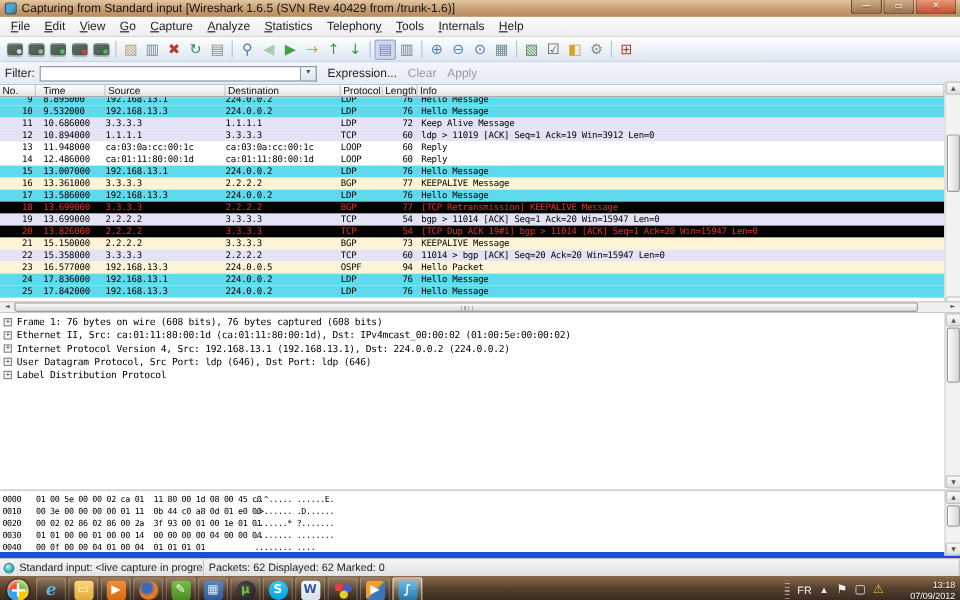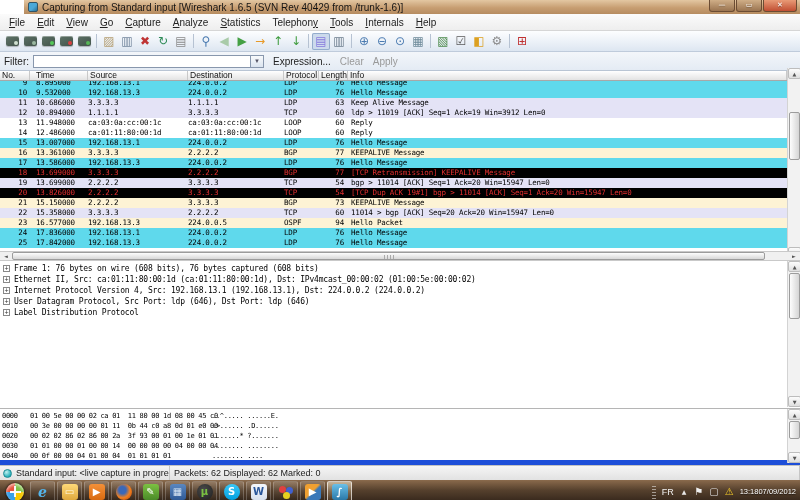--- a/index.html
+++ b/index.html
@@ -1,20 +1,20 @@
 <!DOCTYPE html>
 <html><head>
 <meta charset="utf-8">
 <style>
   html,body{margin:0;padding:0;background:#555;}
   #screen{position:relative;width:800px;height:500px;overflow:hidden;background:#fff;
     font-family:"Liberation Sans",sans-serif;-webkit-font-smoothing:antialiased;}
   
   .titlebar{height:14px;background:linear-gradient(180deg,#e3c7a2,#c79e72 55%,#b68c60);
-    display:flex;align-items:center;padding:0 4px;font-size:10px;color:#141414;position:relative;margin-left:24px;}
+    display:flex;align-items:center;padding:0 4px;font-size:10px;color:#141414;position:relative;}
   .appicon{width:10px;height:10px;border-radius:2px;margin-right:4px;
     background:linear-gradient(135deg,#4aa8d8 55%,#2c6f94);border:1px solid #356;box-sizing:border-box;}
   .wctrls{position:absolute;top:0;right:3px;display:flex;}
   .wbtn{height:12px;width:26px;display:flex;align-items:center;justify-content:center;
     border:1px solid #6b4c33;border-top:none;border-radius:0 0 3px 3px;box-sizing:border-box;
     background:linear-gradient(#cfae87,#9a7450);color:#fff;font-size:7px;line-height:7px;
     font-family:"DejaVu Sans",sans-serif;text-shadow:0 1px 1px rgba(0,0,0,.4);margin-left:1px;}
   .wbtn.close{width:34px;background:linear-gradient(#e89a76,#c14f33);}
   
   .menubar{height:16px;background:linear-gradient(#fbfbfb,#eeeeee);border-bottom:1px solid #d6d6d6;
@@ -124,22 +124,22 @@
     font-size:10px;font-weight:bold;color:#fff;font-family:"DejaVu Sans",sans-serif;}
   .tkglyph{font-size:14px;font-weight:bold;font-family:"DejaVu Serif",serif;}
   .balls{position:relative;width:16px;height:16px;}
   .ball{position:absolute;width:7px;height:7px;border-radius:50%;}
   .tray{margin-left:auto;display:flex;align-items:center;padding-right:4px;}
   .grip{width:4px;height:15px;margin-right:6px;
     background:repeating-linear-gradient(0deg,rgba(255,255,255,.5) 0 1px,transparent 1px 3px);}
   .tr-lang{color:#f2f2f2;font-size:9px;margin-right:8px;}
   .tr-caret{color:#e8e8e8;font-size:6px;margin-right:8px;font-family:"DejaVu Sans",sans-serif;}
   .tr-ico{font-size:10px;margin-right:6px;font-family:"DejaVu Sans",sans-serif;line-height:10px;}
-  .clock{display:flex;flex-direction:row;align-items:flex-end;color:#fff;font-size:7.5px;line-height:9px;
-    text-shadow:0 1px 1px rgba(0,0,0,.6);margin-left:0;}
+  .clock{display:flex;flex-direction:column;align-items:flex-end;color:#fff;font-size:7.5px;line-height:9px;
+    text-shadow:0 1px 1px rgba(0,0,0,.6);margin-left:16px;}
 </style>
 </head>
 <body>
 
 <div id="screen">
 
   <div class="titlebar">
     <div class="appicon"></div>
     <span>Capturing from Standard input   [Wireshark 1.6.5  (SVN Rev 40429 from /trunk-1.6)]</span>
     <div class="wctrls">
@@ -304,21 +304,21 @@
           <span class="c4">LDP</span>
           <span class="c5">76</span>
           <span class="c6">Hello Message</span>
         </div>
         <div class="prow c-tcp">
           <span class="c0">11</span>
           <span class="c1">10.686000</span>
           <span class="c2">3.3.3.3</span>
           <span class="c3">1.1.1.1</span>
           <span class="c4">LDP</span>
-          <span class="c5">63</span>
+          <span class="c5">72</span>
           <span class="c6">Keep Alive Message</span>
         </div>
         <div class="prow c-tcp">
           <span class="c0">12</span>
           <span class="c1">10.894000</span>
           <span class="c2">1.1.1.1</span>
           <span class="c3">3.3.3.3</span>
           <span class="c4">TCP</span>
           <span class="c5">60</span>
           <span class="c6">ldp &gt; 11019 [ACK] Seq=1 Ack=19 Win=3912 Len=0</span>

